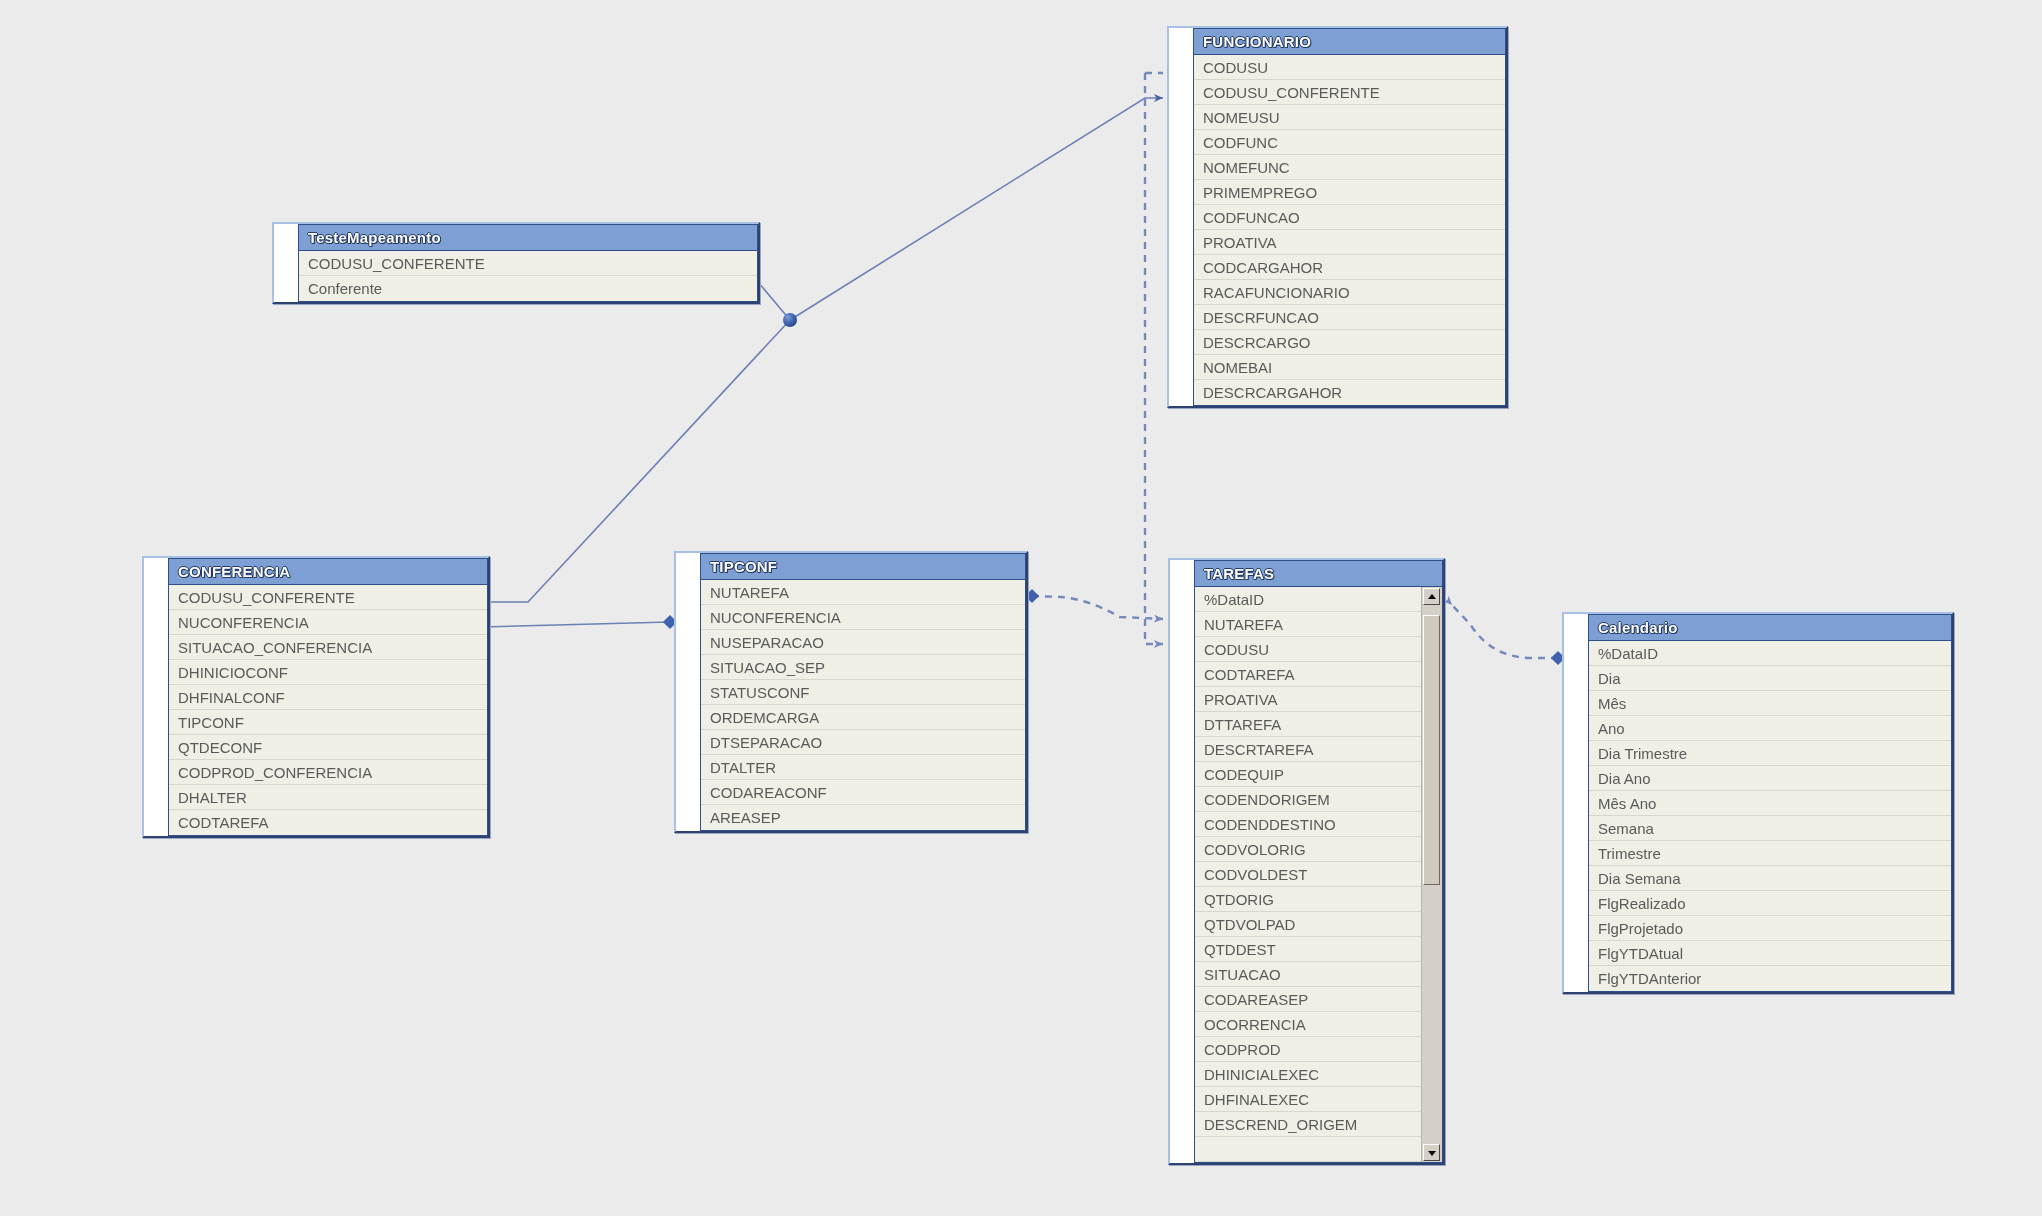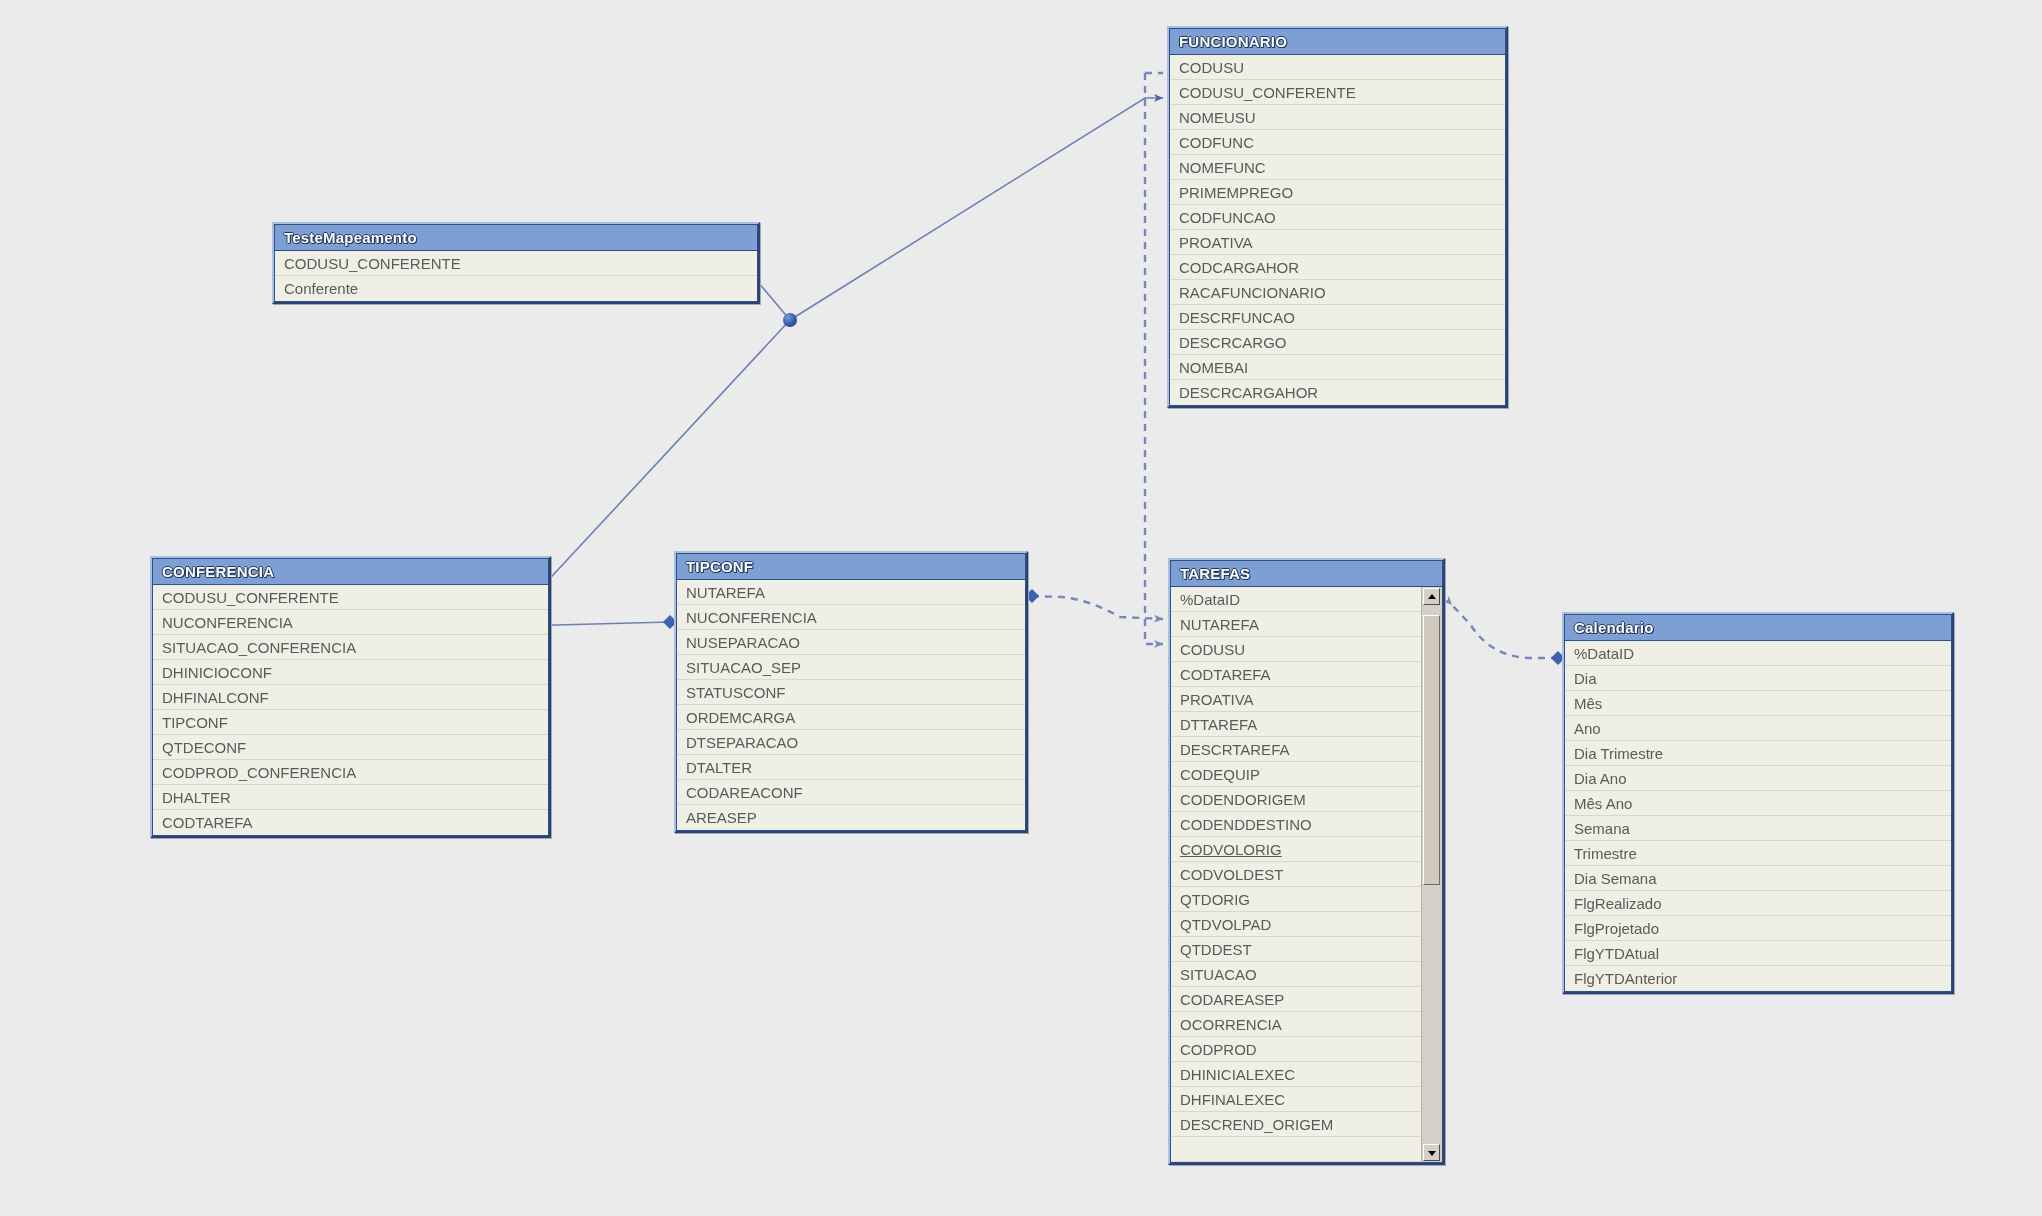--- a/index.html
+++ b/index.html
@@ -37,20 +37,21 @@
     background: #ffffff;
     border: 2px solid #a8c0e4;
     border-right-color: #2e4272;
     border-bottom-color: #2e4272;
     box-shadow: 1px 1px 0 0 #9aa7bd;
     padding: 0;
   }
   .table-inner {
     border: 1px solid #2f4f8a;
     background: #14b8a6;
+    margin-left: 24px;
   }
   .tbl-header {
     height: 26px;
     background: #7d9fd3;
     border-bottom: 1px solid #2f4f8a;
     display: flex;
     align-items: center;
     padding: 0 0 0 9px;
     box-sizing: border-box;
   }
@@ -218,21 +219,21 @@
             <div class="tbl-row">PROATIVA</div>
             <div class="tbl-row">CODCARGAHOR</div>
             <div class="tbl-row">RACAFUNCIONARIO</div>
             <div class="tbl-row">DESCRFUNCAO</div>
             <div class="tbl-row">DESCRCARGO</div>
             <div class="tbl-row">NOMEBAI</div>
             <div class="tbl-row">DESCRCARGAHOR</div>
           </div>
         </div>
       </div>
-      <div class="table-box" style="left: 150px; top: 556px; width: 401px;">
+      <div class="table-box" style="left: 142px; top: 556px; width: 348px;">
         <div class="table-inner">
           <div class="tbl-header">
             <span class="tbl-title">CONFERENCIA</span>
           </div>
           <div class="tbl-rows">
             <div class="tbl-row">CODUSU_CONFERENTE</div>
             <div class="tbl-row">NUCONFERENCIA</div>
             <div class="tbl-row">SITUACAO_CONFERENCIA</div>
             <div class="tbl-row">DHINICIOCONF</div>
             <div class="tbl-row">DHFINALCONF</div>
@@ -272,21 +273,21 @@
             <div class="tbl-row" style="padding-right: 24px;">%DataID</div>
             <div class="tbl-row" style="padding-right: 24px;">NUTAREFA</div>
             <div class="tbl-row" style="padding-right: 24px;">CODUSU</div>
             <div class="tbl-row" style="padding-right: 24px;">CODTAREFA</div>
             <div class="tbl-row" style="padding-right: 24px;">PROATIVA</div>
             <div class="tbl-row" style="padding-right: 24px;">DTTAREFA</div>
             <div class="tbl-row" style="padding-right: 24px;">DESCRTAREFA</div>
             <div class="tbl-row" style="padding-right: 24px;">CODEQUIP</div>
             <div class="tbl-row" style="padding-right: 24px;">CODENDORIGEM</div>
             <div class="tbl-row" style="padding-right: 24px;">CODENDDESTINO</div>
-            <div class="tbl-row" style="padding-right: 24px; text-decoration: underline;">CODVOLORIG</div>
+            <div class="tbl-row" style="padding-right: 24px;">CODVOLORIG</div>
             <div class="tbl-row" style="padding-right: 24px;">CODVOLDEST</div>
             <div class="tbl-row" style="padding-right: 24px;">QTDORIG</div>
             <div class="tbl-row" style="padding-right: 24px;">QTDVOLPAD</div>
             <div class="tbl-row" style="padding-right: 24px;">QTDDEST</div>
             <div class="tbl-row" style="padding-right: 24px;">SITUACAO</div>
             <div class="tbl-row" style="padding-right: 24px;">CODAREASEP</div>
             <div class="tbl-row" style="padding-right: 24px;">OCORRENCIA</div>
             <div class="tbl-row" style="padding-right: 24px;">CODPROD</div>
             <div class="tbl-row" style="padding-right: 24px;">DHINICIALEXEC</div>
             <div class="tbl-row" style="padding-right: 24px;">DHFINALEXEC</div>

